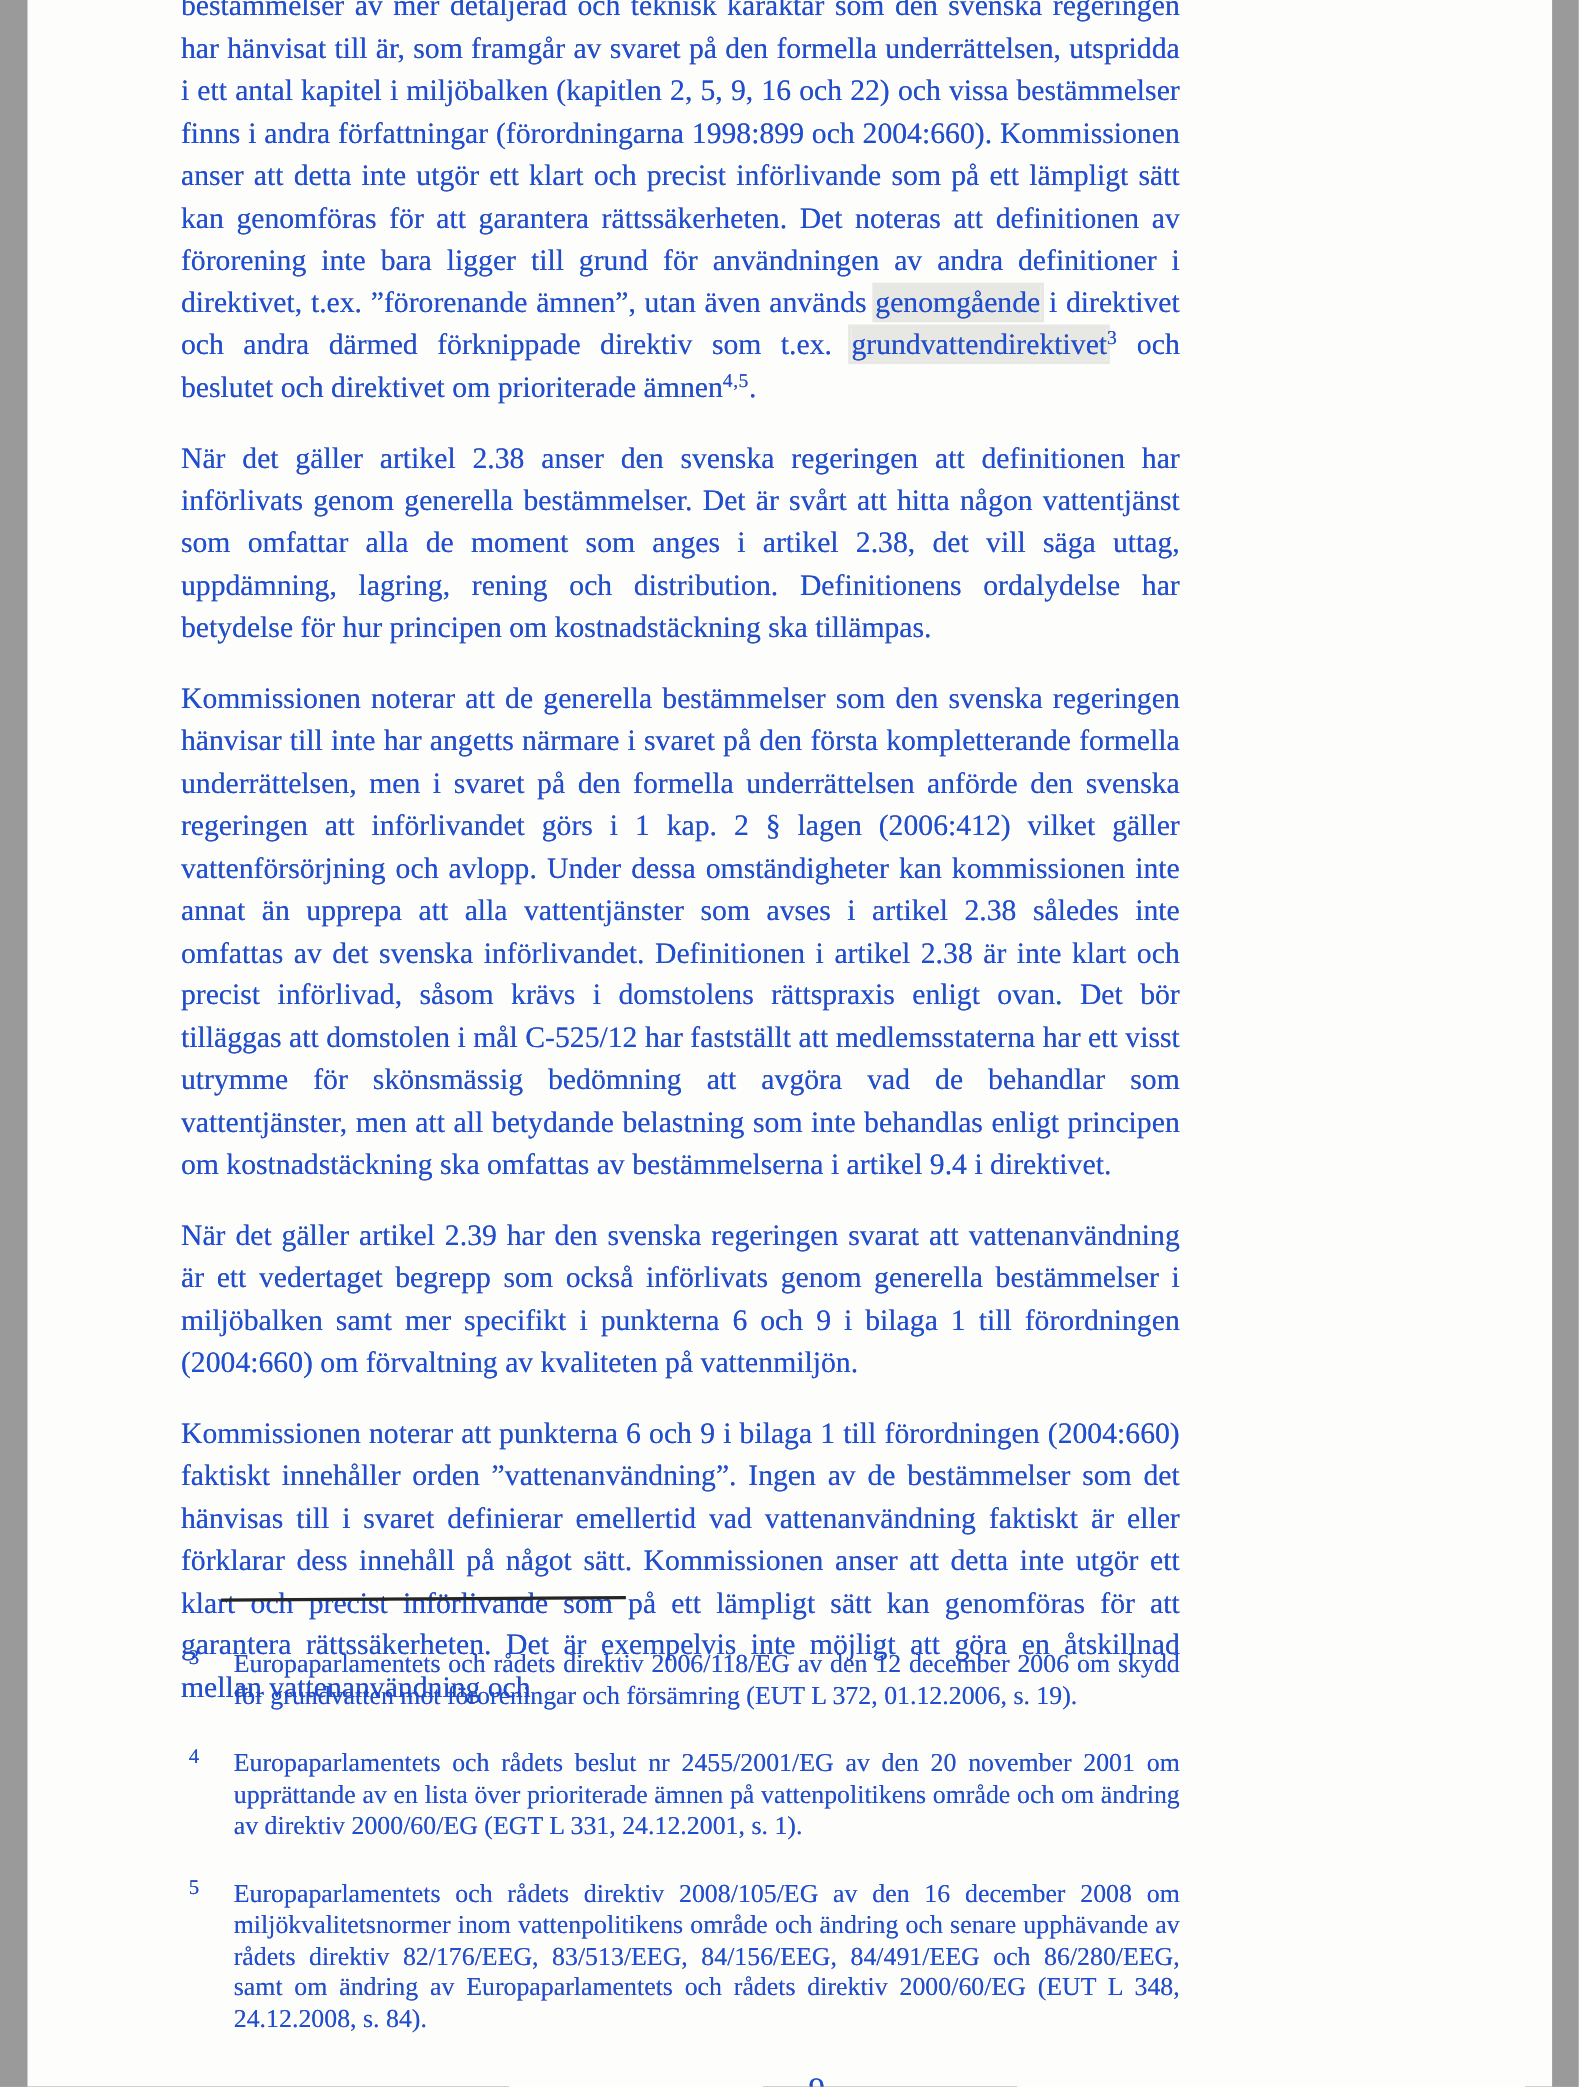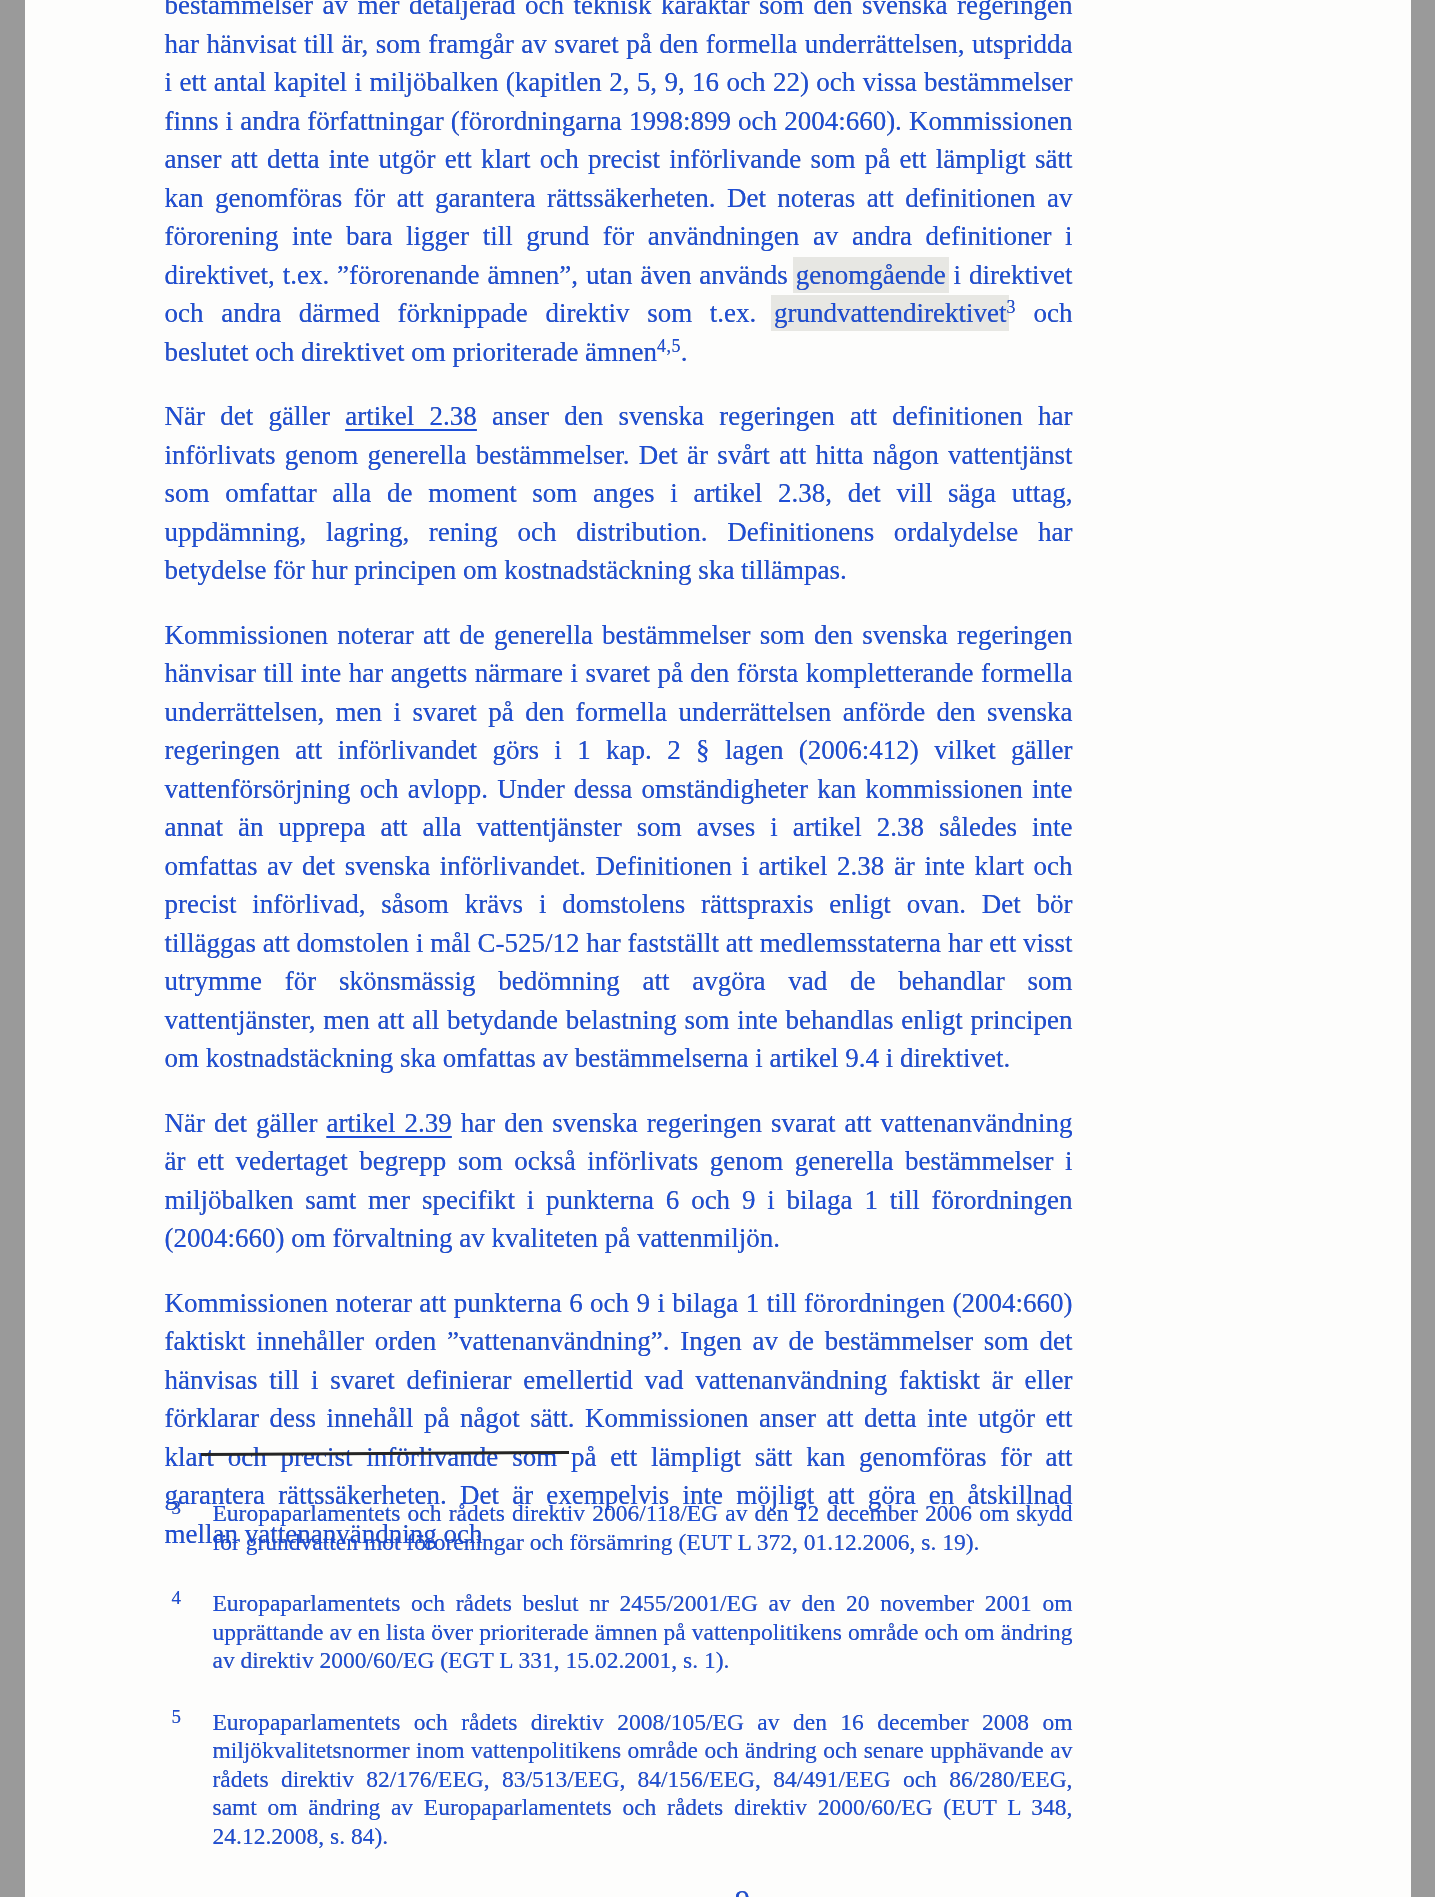--- a/index.html
+++ b/index.html
@@ -20,21 +20,21 @@
     margin:0 0 26px 0;
     font-size:27px;
     line-height:38.5px;
     text-align:justify;
     text-justify:inter-word;
     hyphens:none;
     text-shadow:0 0 0.5px rgba(10,10,10,0.55);
   }
   .seg-plain{}
   .seg-highlight{background:#e7e7e3;box-shadow:0 0 0 3px #e7e7e3;}
-  .seg-underline{text-decoration:underline;text-decoration-thickness:2px;text-underline-offset:4px;}
+  .seg-underline{text-decoration-thickness:2px;text-underline-offset:4px;}
   .seg-sup{
     font-size:0.66em;
     position:relative;top:-0.48em;
     letter-spacing:0.5px;
     line-height:0;
   }
   .fn-sep{
     position:absolute;left:176px;top:1452px;width:368px;height:0;
     border-top:3px solid #252525;
     transform:rotate(-0.35deg);
@@ -70,17 +70,17 @@
   <div class="body-text" id="body-root">
       <p class="para"><span class="seg-plain">bestämmelser av mer detaljerad och teknisk karaktär som den svenska regeringen har hänvisat till är, som framgår av svaret på den formella underrättelsen, utspridda i ett antal kapitel i miljöbalken (kapitlen 2, 5, 9, 16 och 22) och vissa bestämmelser finns i andra författningar (förordningarna 1998:899 och 2004:660). Kommissionen anser att detta inte utgör ett klart och precist införlivande som på ett lämpligt sätt kan genomföras för att garantera rättssäkerheten. Det noteras att definitionen av förorening inte bara ligger till grund för användningen av andra definitioner i direktivet, t.ex. ”förorenande ämnen”, utan även används </span><span class="seg-highlight">genomgående</span><span class="seg-plain"> i direktivet och andra därmed förknippade direktiv som t.ex. </span><span class="seg-highlight">grundvattendirektivet</span><span class="seg-sup">3</span><span class="seg-plain"> och beslutet och direktivet om prioriterade ämnen</span><span class="seg-sup">4,5</span><span class="seg-plain">.</span></p>
       <p class="para"><span class="seg-plain">När det gäller </span><span class="seg-underline">artikel 2.38</span><span class="seg-plain"> anser den svenska regeringen att definitionen har införlivats genom generella bestämmelser. Det är svårt att hitta någon vattentjänst som omfattar alla de moment som anges i artikel 2.38, det vill säga uttag, uppdämning, lagring, rening och distribution. Definitionens ordalydelse har betydelse för hur principen om kostnadstäckning ska tillämpas.</span></p>
       <p class="para"><span class="seg-plain">Kommissionen noterar att de generella bestämmelser som den svenska regeringen hänvisar till inte har angetts närmare i svaret på den första kompletterande formella underrättelsen, men i svaret på den formella underrättelsen anförde den svenska regeringen att införlivandet görs i 1 kap. 2 § lagen (2006:412) vilket gäller vattenförsörjning och avlopp. Under dessa omständigheter kan kommissionen inte annat än upprepa att alla vattentjänster som avses i artikel 2.38 således inte omfattas av det svenska införlivandet. Definitionen i artikel 2.38 är inte klart och precist införlivad, såsom krävs i domstolens rättspraxis enligt ovan. Det bör tilläggas att domstolen i mål C-525/12 har fastställt att medlemsstaterna har ett visst utrymme för skönsmässig bedömning att avgöra vad de behandlar som vattentjänster, men att all betydande belastning som inte behandlas enligt principen om kostnadstäckning ska omfattas av bestämmelserna i artikel 9.4 i direktivet.</span></p>
       <p class="para"><span class="seg-plain">När det gäller </span><span class="seg-underline">artikel 2.39</span><span class="seg-plain"> har den svenska regeringen svarat att vattenanvändning är ett vedertaget begrepp som också införlivats genom generella bestämmelser i miljöbalken samt mer specifikt i punkterna 6 och 9 i bilaga 1 till förordningen (2004:660) om förvaltning av kvaliteten på vattenmiljön.</span></p>
       <p class="para"><span class="seg-plain">Kommissionen noterar att punkterna 6 och 9 i bilaga 1 till förordningen (2004:660) faktiskt innehåller orden ”vattenanvändning”. Ingen av de bestämmelser som det hänvisas till i svaret definierar emellertid vad vattenanvändning faktiskt är eller förklarar dess innehåll på något sätt. Kommissionen anser att detta inte utgör ett klart och precist införlivande som på ett lämpligt sätt kan genomföras för att garantera rättssäkerheten. Det är exempelvis inte möjligt att göra en åtskillnad mellan vattenanvändning och</span></p>
     </div>
   <div class="fn-sep"></div>
   <div class="footnotes" id="fn-root">
       <div class="fn-row"><span class="fn-marker">3</span><span>Europaparlamentets och rådets direktiv 2006/118/EG av den 12 december 2006 om skydd för grundvatten mot föroreningar och försämring (EUT L 372, 01.12.2006, s. 19).</span></div>
-      <div class="fn-row"><span class="fn-marker">4</span><span>Europaparlamentets och rådets beslut nr 2455/2001/EG av den 20 november 2001 om upprättande av en lista över prioriterade ämnen på vattenpolitikens område och om ändring av direktiv 2000/60/EG (EGT L 331, 15.02.2001, s. 1).</span></div>
+      <div class="fn-row"><span class="fn-marker">4</span><span>Europaparlamentets och rådets beslut nr 2455/2001/EG av den 20 november 2001 om upprättande av en lista över prioriterade ämnen på vattenpolitikens område och om ändring av direktiv 2000/60/EG (EGT L 331, 24.12.2001, s. 1).</span></div>
       <div class="fn-row"><span class="fn-marker">5</span><span>Europaparlamentets och rådets direktiv 2008/105/EG av den 16 december 2008 om miljökvalitetsnormer inom vattenpolitikens område och ändring och senare upphävande av rådets direktiv 82/176/EEG, 83/513/EEG, 84/156/EEG, 84/491/EEG och 86/280/EEG, samt om ändring av Europaparlamentets och rådets direktiv 2000/60/EG (EUT L 348, 24.12.2008, s. 84).</span></div>
     </div>
   <div class="page-num">9</div>
 </div>
 
 </body></html>

